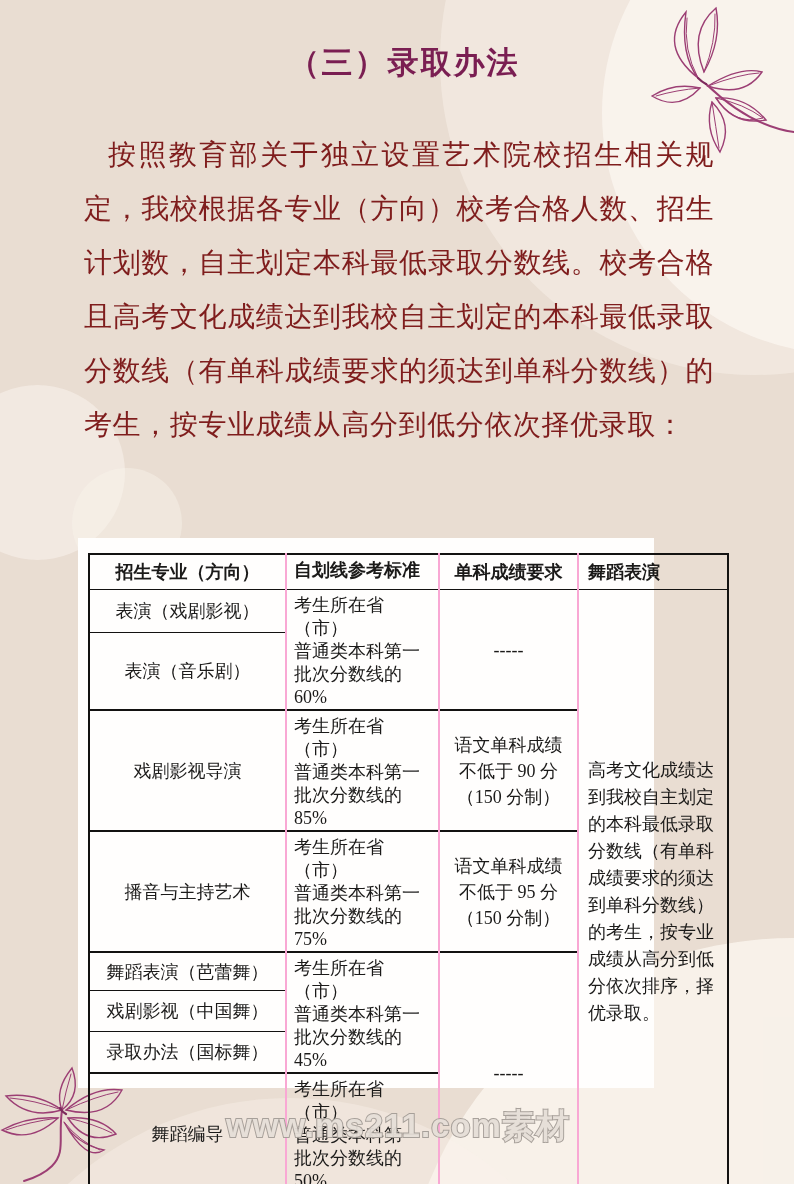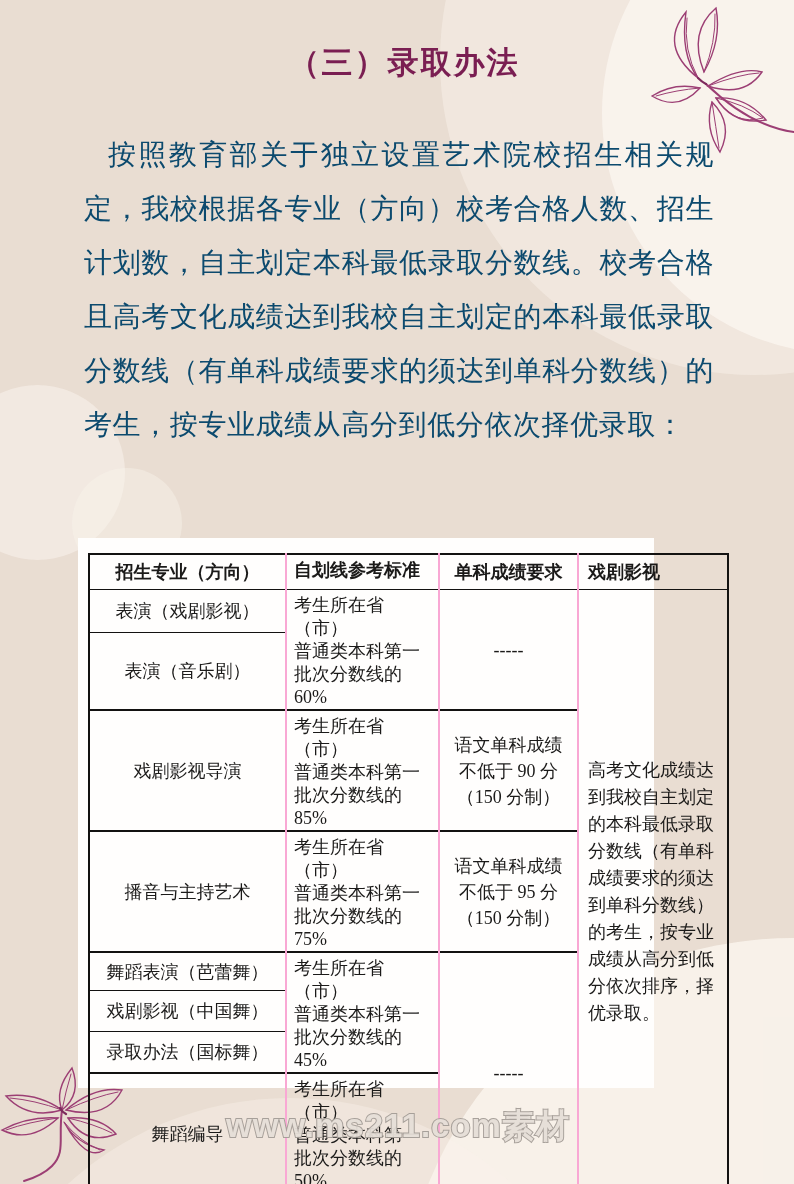--- a/index.html
+++ b/index.html
@@ -18,21 +18,21 @@
 
   .deco{position:absolute;pointer-events:none;}
   .deco-tr{right:0;top:2px;}
   .deco-bl{left:0;bottom:0;}
 
   .title{position:absolute;left:7px;top:42px;width:100%;text-align:center;
          font-size:31px;font-weight:bold;letter-spacing:2px;color:#7a1e52;}
 
   .intro{position:absolute;left:84px;top:128px;width:630px;
          font-size:28px;line-height:54px;letter-spacing:.6px;
-         text-align:justify;text-indent:24px;color:#0c4a6e;}
+         text-align:justify;text-indent:24px;color:#7f1d1d;}
 
   .panel{position:absolute;left:78px;top:538px;width:576px;height:550px;background:#fffefd;}
 
   table.adm{position:absolute;left:10px;top:15px;width:639px;
             border-collapse:collapse;table-layout:fixed;
             font-size:18px;color:#1b1a19;}
   table.adm{border:2px solid #131211;}
   .adm th,.adm td{border:1px solid #131211;padding:0;font-weight:normal;}
   .adm th{font-weight:bold;text-align:center;vertical-align:middle;height:30px;font-size:18px;}
   .adm .c2,.adm .c3,.adm .c4{border-left:2px solid #f9a8d4;}
@@ -111,21 +111,21 @@
         <col style="width:197px">
           <col style="width:153px">
           <col style="width:139px">
           <col style="width:150px">
       </colgroup>
       <tbody>
           <tr class="hr0">
         <th>招生专业（方向）</th>
         <th class="c2">自划线参考标准</th>
         <th class="c3">单科成绩要求</th>
-        <th class="c4">戏剧影视</th>
+        <th class="c4">舞蹈表演</th>
       </tr>
       <tr class="hr1">
         <td class="c1">表演（戏剧影视）</td>
         <td class="c2" rowspan="2">考生所在省（市）
 普通类本科第一
 批次分数线的
 60%</td>
         <td class="c3" rowspan="2">-----</td>
         <td class="c4" rowspan="8">高考文化成绩达
 到我校自主划定

